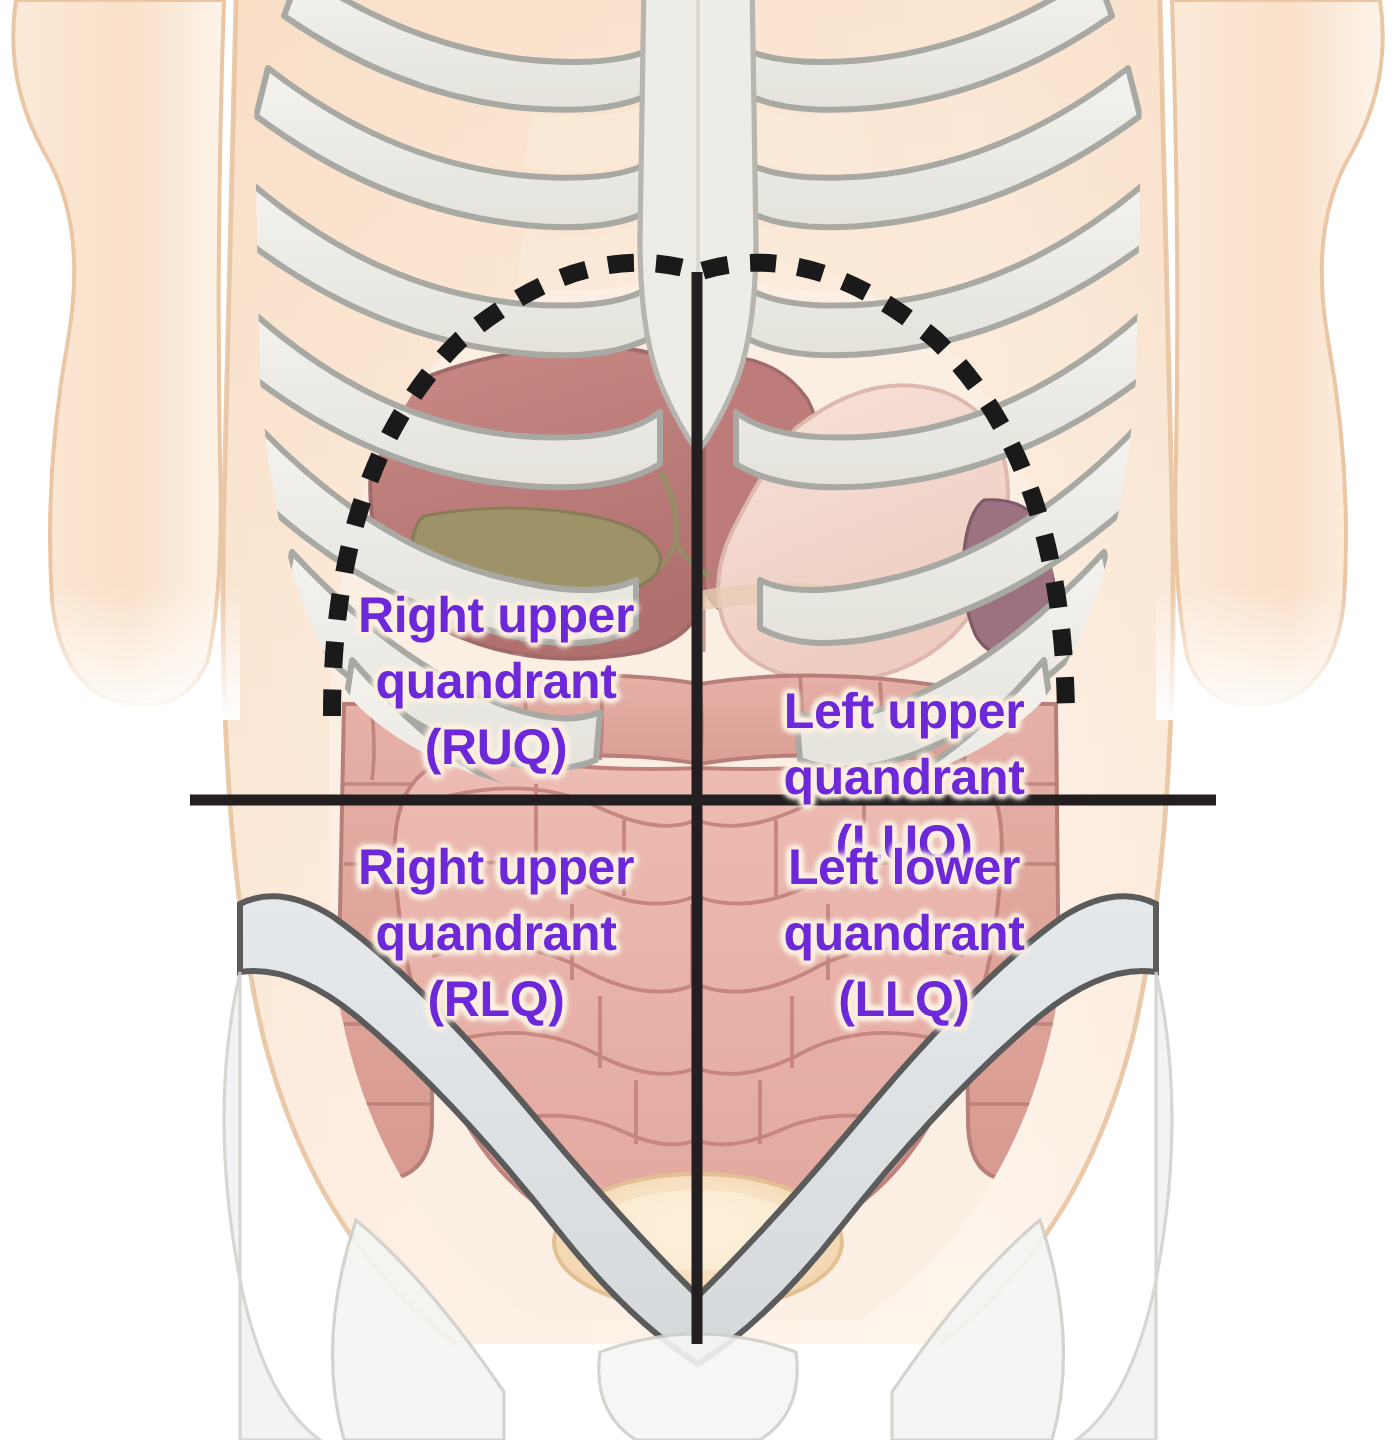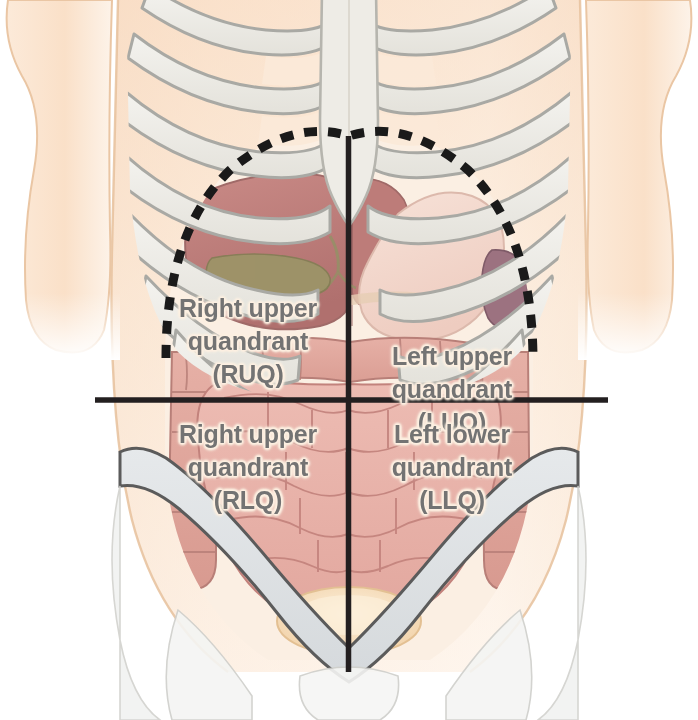--- a/index.html
+++ b/index.html
@@ -9,21 +9,21 @@
   #art{position:absolute;left:0;top:0;width:698px;height:720px;}
 
   .qlabel{
     position:absolute;
     text-align:center;
     font-family:"Liberation Sans", sans-serif;
     font-weight:bold;
     font-size:25px;
     line-height:33px;
     letter-spacing:-0.2px;
-    color:#737373;
+    color:#6d28d9;
     white-space:pre-line;
     text-shadow:
        0 0 3px #fdf0e2, 0 0 3px #fdf0e2, 0 0 5px #fdf0e2,
        1px 1px 2px #fdf0e2, -1px -1px 2px #fdf0e2,
        1px -1px 2px #fdf0e2, -1px 1px 2px #fdf0e2,
        2px 0 3px #fdf0e2, -2px 0 3px #fdf0e2,
        0 2px 3px #fdf0e2, 0 -2px 3px #fdf0e2;
     pointer-events:none;
   }
   #lbl-ruq{ left:152px; top:292px; width:192px; }

